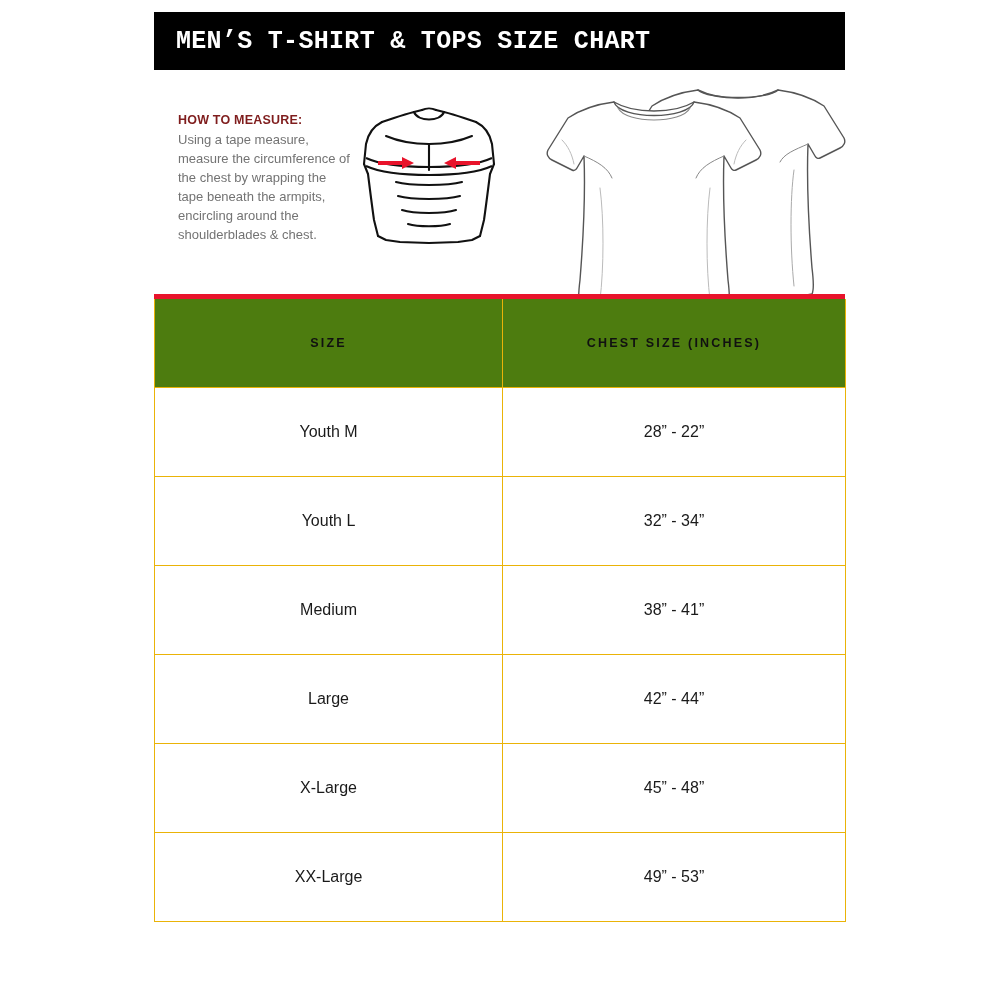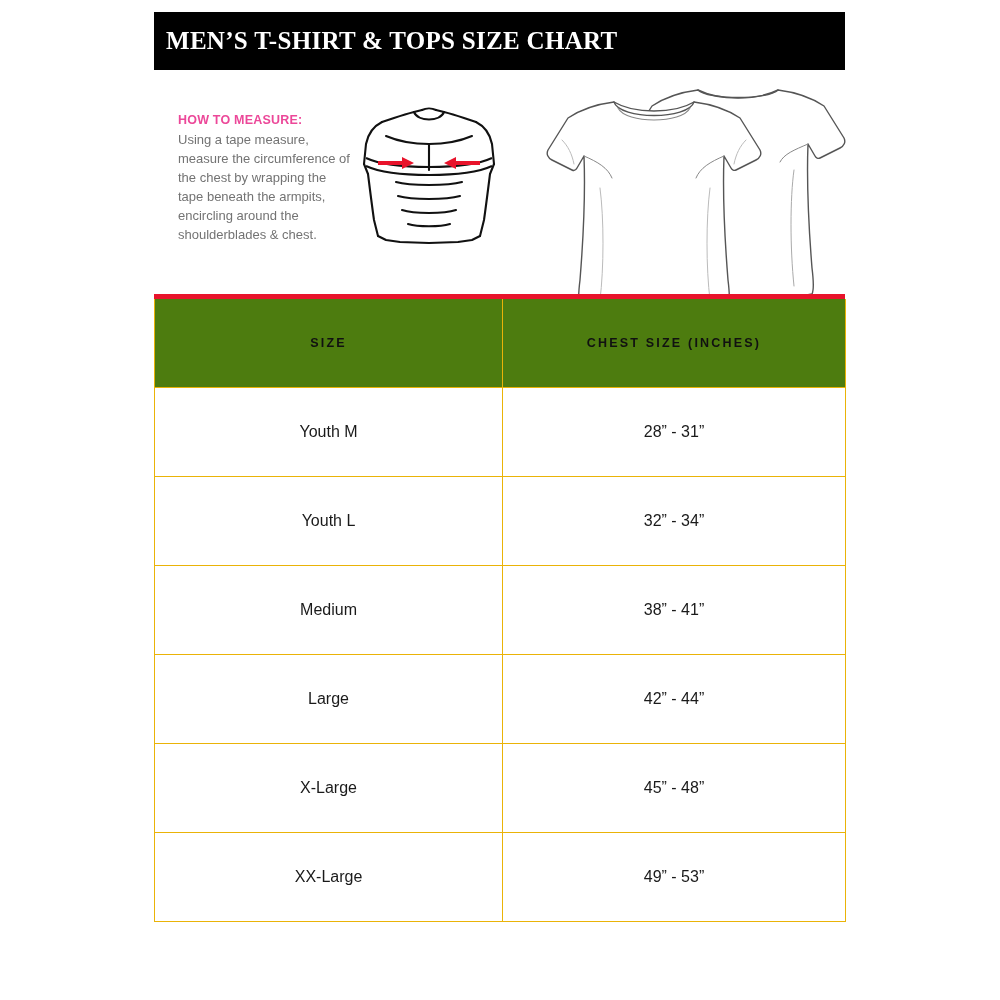--- a/index.html
+++ b/index.html
@@ -28,34 +28,34 @@
     height: 58px;
     background: #000000;
     display: flex;
     align-items: center;
   }
   .header-title {
     color: #ffffff;
     font-size: 25px;
     font-weight: bold;
     letter-spacing: 0.3px;
-    padding-left: 12px;
-    font-family: Liberation Serif, serif;
+    padding-left: 22px;
+    font-family: Liberation Mono, monospace;
     white-space: nowrap;
   }
 
   
   .measure-block {
     position: absolute;
     left: 178px;
     top: 113px;
     width: 172px;
   }
   .measure-heading {
-    color: #ec4899;
+    color: #7f1d1d;
     font-size: 12.5px;
     font-weight: bold;
     letter-spacing: 0.2px;
     margin-bottom: 4px;
   }
   .measure-text {
     font-size: 13px;
     line-height: 1.46;
     color: #737373;
   }
@@ -213,21 +213,21 @@
         </colgroup>
       <thead>
         <tr>
           <th>SIZE</th>
           <th>CHEST SIZE (INCHES)</th>
         </tr>
       </thead>
       <tbody>
         <tr>
           <td>Youth M</td>
-          <td>28” - 31”</td>
+          <td>28” - 22”</td>
         </tr>
         <tr>
           <td>Youth L</td>
           <td>32” - 34”</td>
         </tr>
         <tr>
           <td>Medium</td>
           <td>38” - 41”</td>
         </tr>
         <tr>

